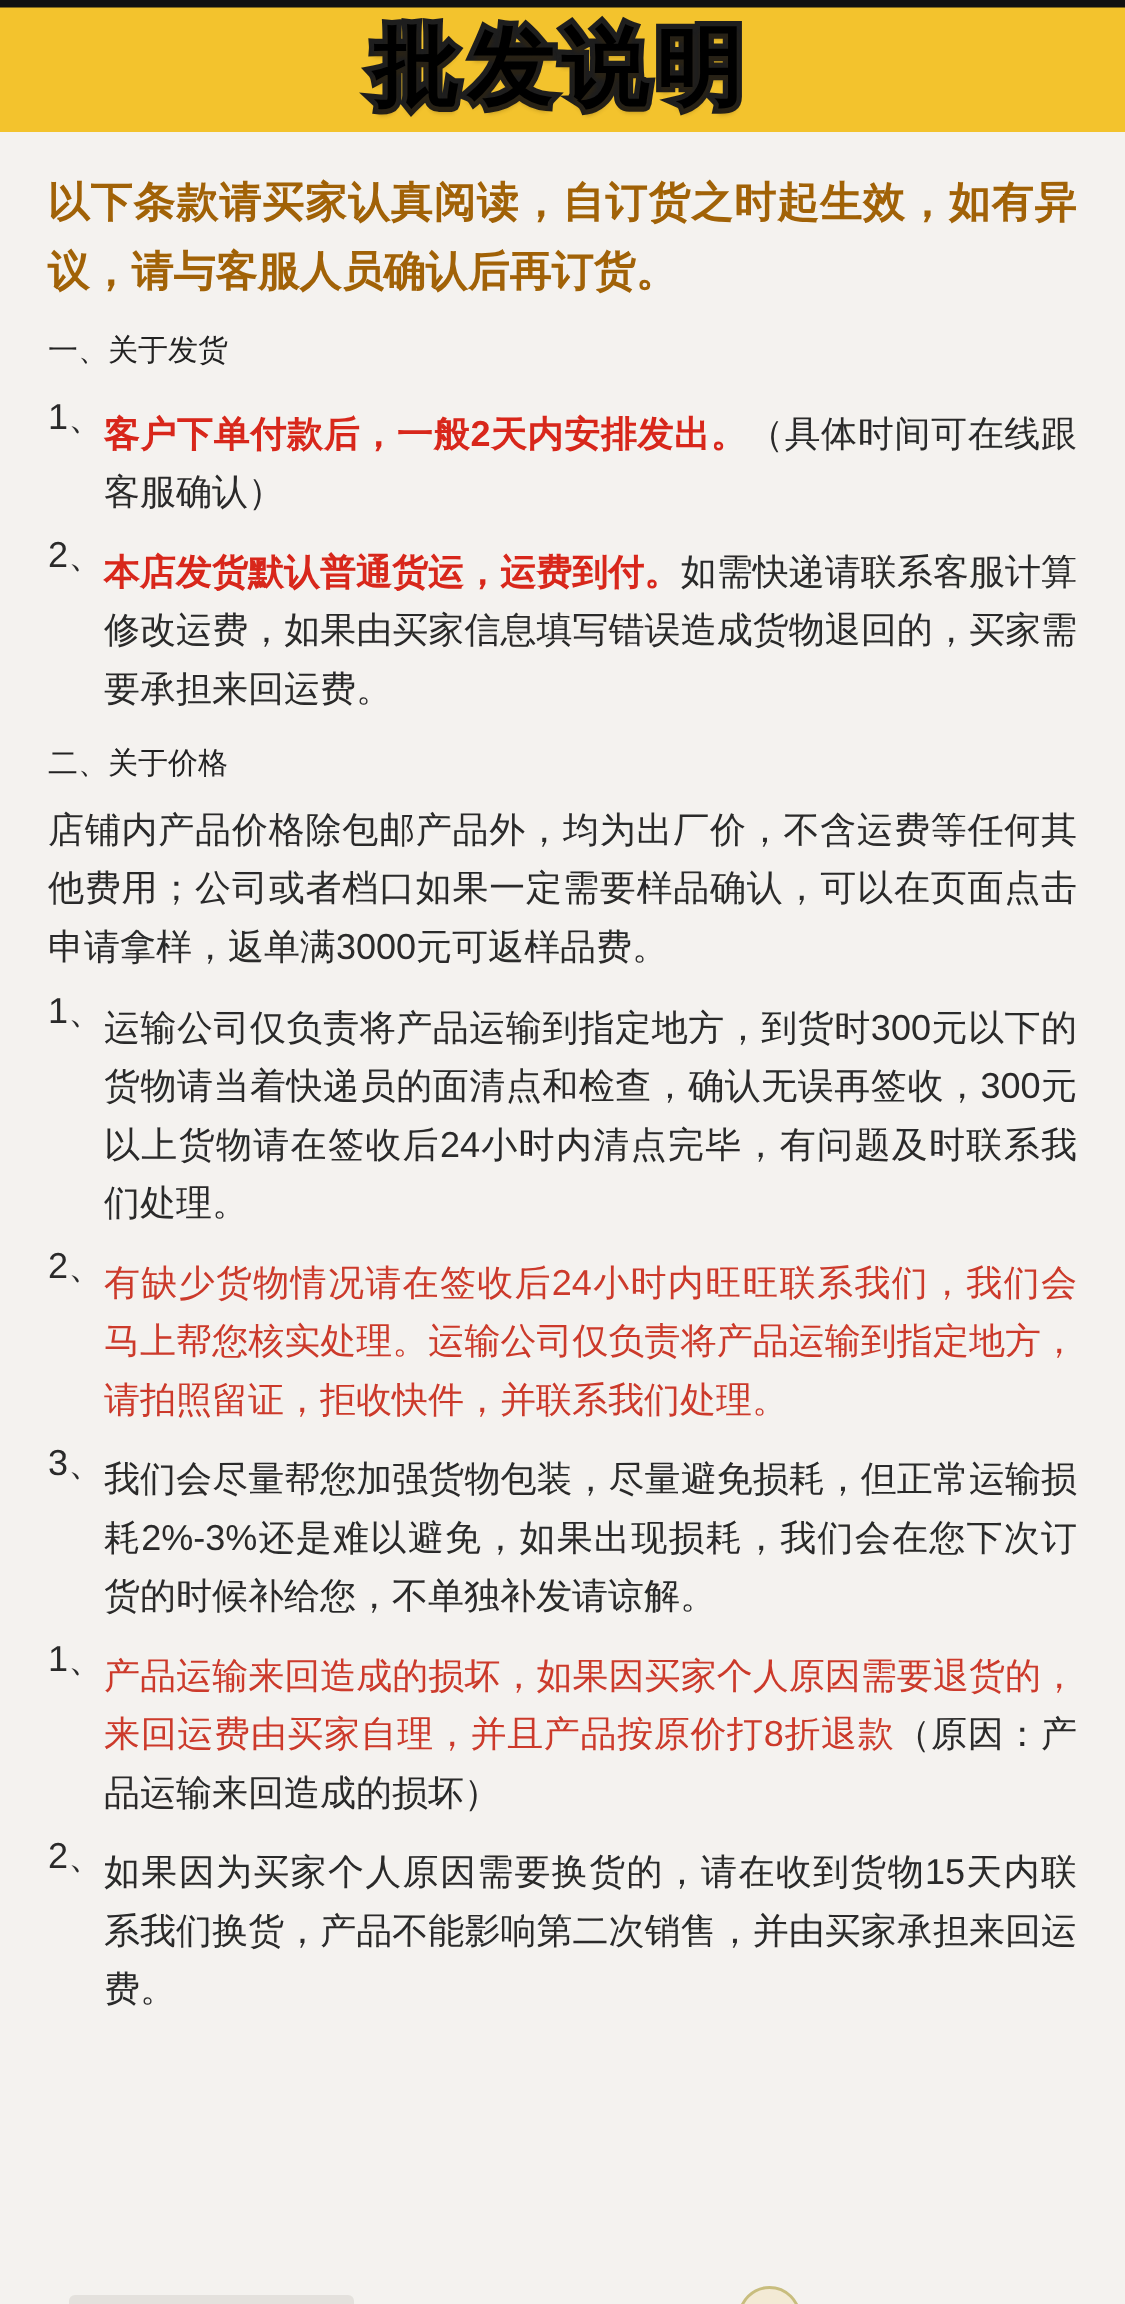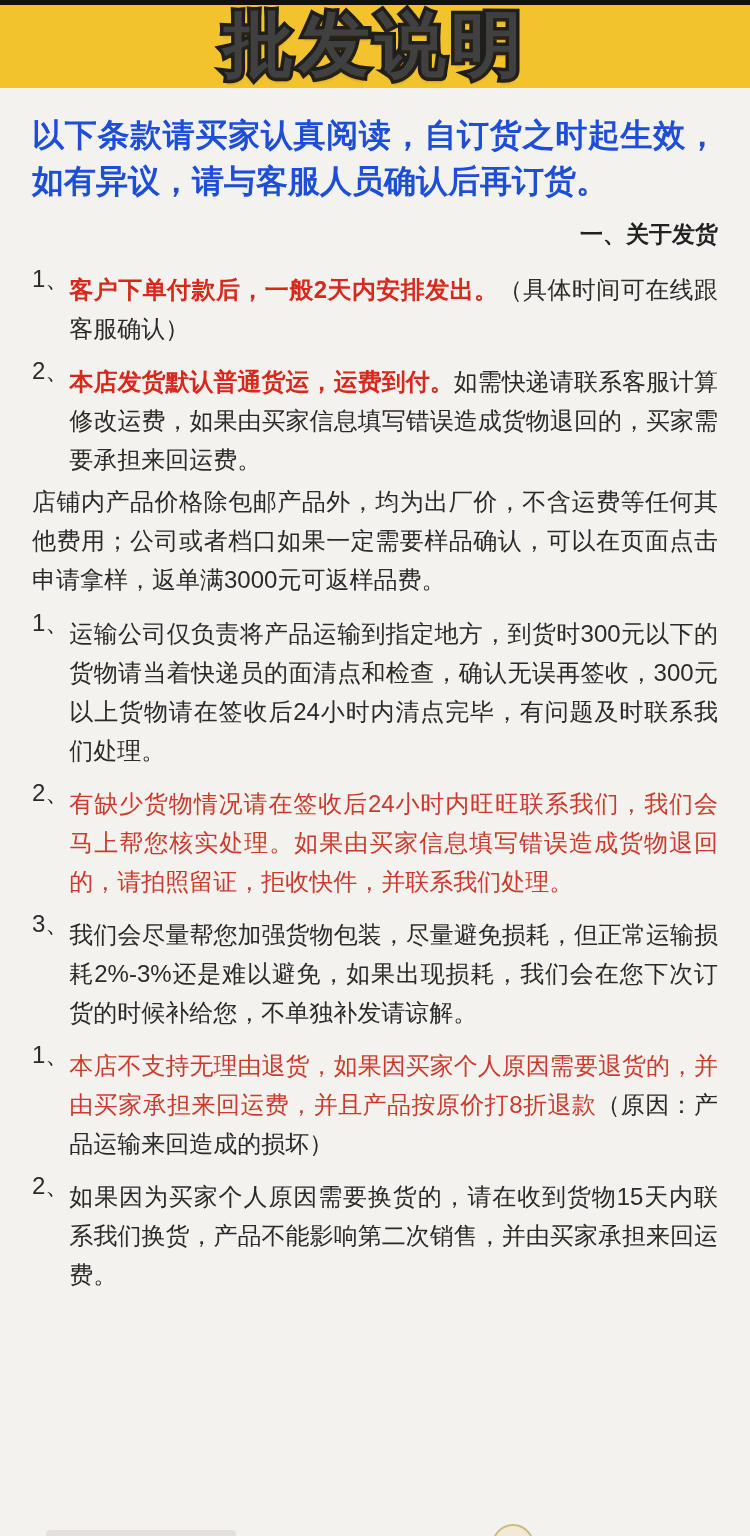--- a/index.html
+++ b/index.html
@@ -13,42 +13,42 @@
   .banner{
     position:relative;width:750px;height:88px;
     background:#f3c32d;
   }
   .banner-topstrip{
     position:absolute;top:0;left:0;width:100%;height:5px;background:#111;
   }
   .banner-title{
     position:absolute;top:10px;left:0;width:100%;height:78px;
     text-align:center;line-height:70px;
-    font-size:71px;font-weight:900;letter-spacing:5px;
-    color:#404040;
+    font-size:58px;font-weight:900;letter-spacing:5px;
+    color:#000000;
     -webkit-text-stroke:7px #1e1e1e;
     paint-order:stroke fill;
     text-shadow:0 4px 3px rgba(70,45,0,.30);
   }
   
   .content{
     padding:24px 32px 0 32px;
     color:#2a2a2a;
     font-size:24px;line-height:39px;
     text-align:justify;
   }
   .notice{
     margin:0 0 10px 0;
-    color:#1d4ed8;font-weight:bold;
-    font-size:32px;line-height:46px;
+    color:#a16207;font-weight:bold;
+    font-size:28px;line-height:46px;
   }
   h2{
     margin:10px 0 5px 0;
-    font-size:23px;line-height:40px;font-weight:bold;color:#222;
-    text-align:right;
+    font-size:20px;line-height:40px;font-weight:normal;color:#222;
+    text-align:left;
   }
   .para{margin:0 0 4px 0;}
   .item{display:flex;margin:3px 0;}
   .num{flex:0 0 36px;color:#2a2a2a;}
   .itext{flex:1;margin-top:11px;}
   .redb{color:#d8271b;font-weight:bold;}
   .red{color:#cc3a2b;}
   
   .bottom-circle{
     position:absolute;left:492px;top:1524px;
@@ -78,42 +78,43 @@
   <div class="item">
     <span class="num">1、</span>
     <span class="itext"><span class="redb">客户下单付款后，一般2天内安排发出。</span><span>（具体时间可在线跟客服确认）</span></span>
   </div>
 
   <div class="item">
     <span class="num">2、</span>
     <span class="itext"><span class="redb">本店发货默认普通货运，运费到付。</span><span>如需快递请联系客服计算修改运费，如果由买家信息填写错误造成货物退回的，买家需要承担来回运费。</span></span>
   </div>
 
+  <h2>二、关于价格</h2>
   <p class="para">店铺内产品价格除包邮产品外，均为出厂价，不含运费等任何其他费用；公司或者档口如果一定需要样品确认，可以在页面点击申请拿样，返单满3000元可返样品费。</p>
 
 
   <div class="item">
     <span class="num">1、</span>
     <span class="itext">运输公司仅负责将产品运输到指定地方，到货时300元以下的货物请当着快递员的面清点和检查，确认无误再签收，300元以上货物请在签收后24小时内清点完毕，有问题及时联系我们处理。</span>
   </div>
 
   <div class="item">
     <span class="num">2、</span>
-    <span class="itext red">有缺少货物情况请在签收后24小时内旺旺联系我们，我们会马上帮您核实处理。如果由买家信息填写错误造成货物退回的，请拍照留证，拒收快件，并联系我们处理。</span>
+    <span class="itext red">有缺少货物情况请在签收后24小时内旺旺联系我们，我们会马上帮您核实处理。运输公司仅负责将产品运输到指定地方，请拍照留证，拒收快件，并联系我们处理。</span>
   </div>
 
   <div class="item">
     <span class="num">3、</span>
     <span class="itext">我们会尽量帮您加强货物包装，尽量避免损耗，但正常运输损耗2%-3%还是难以避免，如果出现损耗，我们会在您下次订货的时候补给您，不单独补发请谅解。</span>
   </div>
 
 
   <div class="item">
     <span class="num">1、</span>
-    <span class="itext"><span class="red">本店不支持无理由退货，如果因买家个人原因需要退货的，并由买家承担来回运费，并且产品按原价打8折退款</span><span>（原因：产品运输来回造成的损坏）</span></span>
+    <span class="itext"><span class="red">产品运输来回造成的损坏，如果因买家个人原因需要退货的，来回运费由买家自理，并且产品按原价打8折退款</span><span>（原因：产品运输来回造成的损坏）</span></span>
   </div>
 
   <div class="item">
     <span class="num">2、</span>
     <span class="itext">如果因为买家个人原因需要换货的，请在收到货物15天内联系我们换货，产品不能影响第二次销售，并由买家承担来回运费。</span>
   </div>
 
 </div>
 
 <div class="bottom-smudge"></div>

